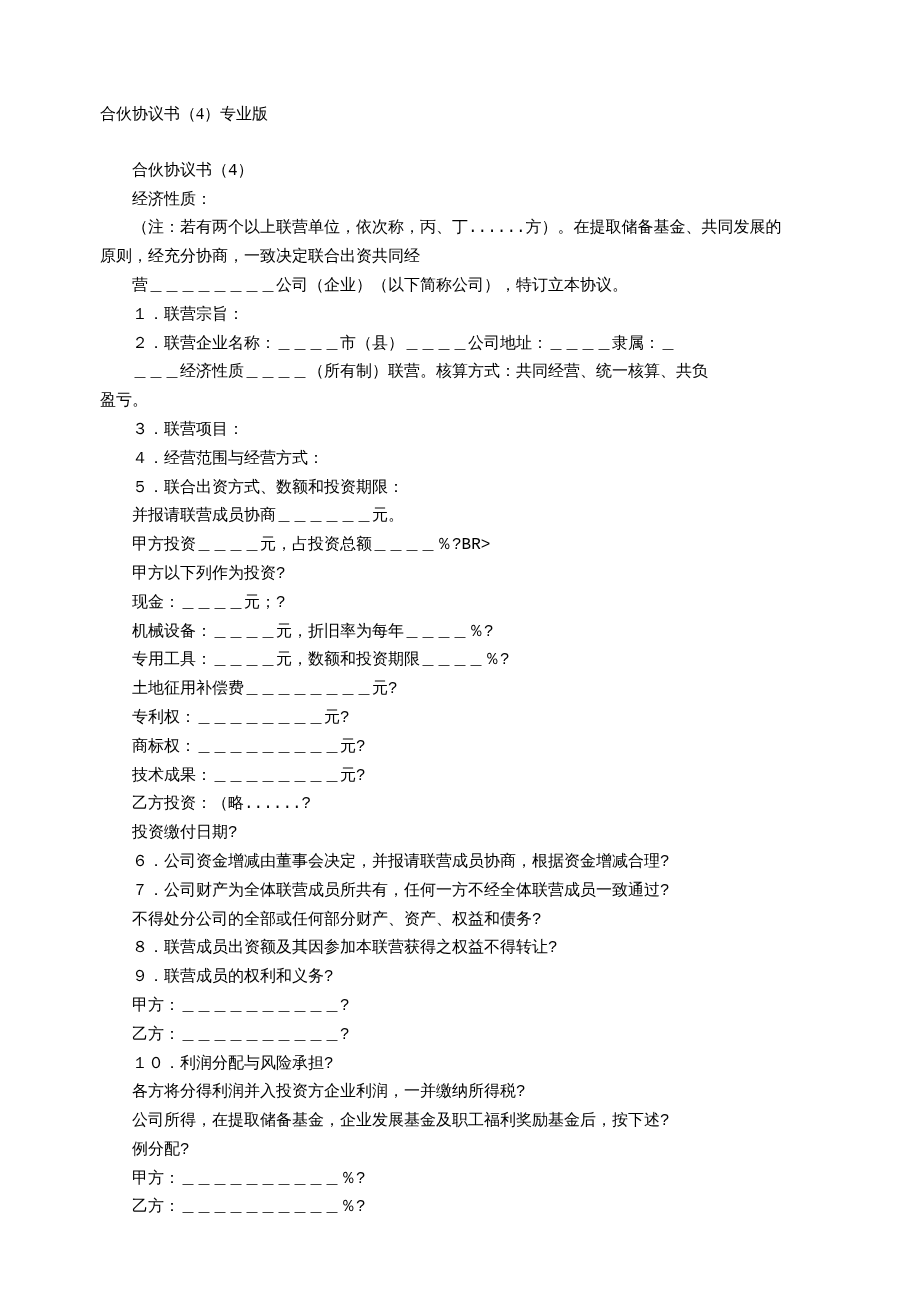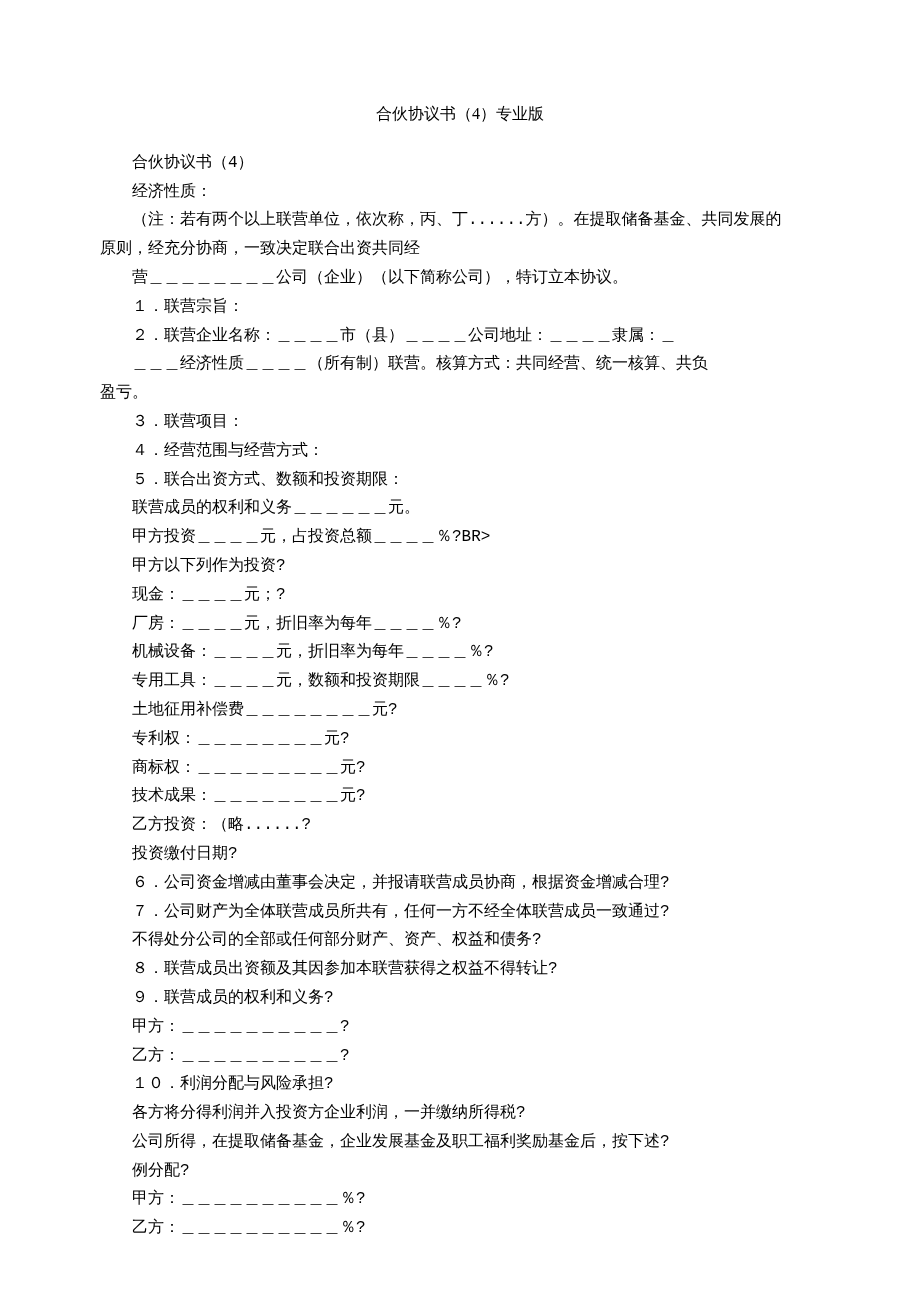--- a/index.html
+++ b/index.html
@@ -11,23 +11,22 @@
     color: #000000;
     line-height: 1.8;
   }
   .page {
     width: 920px;
     min-height: 1302px;
     padding: 100px 100px 60px 100px;
     box-sizing: border-box;
   }
   .title {
-    text-align: center;
     font-size: 16px;
-    margin-bottom: 20px;
+    margin-bottom: 28px;
   }
   .body-text p {
     margin: 0;
     text-indent: 2em;
     font-family: Liberation Mono, monospace;
   }
   .body-text p.noindent {
     text-indent: 0;
   }
 </style>
@@ -42,25 +41,24 @@
       <p>（注：若有两个以上联营单位，依次称，丙、丁......方）。在提取储备基金、共同发展的</p>
       <p class="noindent">原则，经充分协商，一致决定联合出资共同经</p>
       <p>营＿＿＿＿＿＿＿＿公司（企业）（以下简称公司），特订立本协议。</p>
       <p>１．联营宗旨：</p>
       <p>２．联营企业名称：＿＿＿＿市（县）＿＿＿＿公司地址：＿＿＿＿隶属：＿</p>
       <p>＿＿＿经济性质＿＿＿＿（所有制）联营。核算方式：共同经营、统一核算、共负</p>
       <p class="noindent">盈亏。</p>
       <p>３．联营项目：</p>
       <p>４．经营范围与经营方式：</p>
       <p>５．联合出资方式、数额和投资期限：</p>
-      <p>联营成员的权利和义务＿＿＿＿＿＿元。</p>
+      <p>并报请联营成员协商＿＿＿＿＿＿元。</p>
       <p>甲方投资＿＿＿＿元，占投资总额＿＿＿＿％?BR&gt;</p>
       <p>甲方以下列作为投资?</p>
       <p>现金：＿＿＿＿元；?</p>
-      <p>厂房：＿＿＿＿元，折旧率为每年＿＿＿＿％?</p>
       <p>机械设备：＿＿＿＿元，折旧率为每年＿＿＿＿％?</p>
       <p>专用工具：＿＿＿＿元，数额和投资期限＿＿＿＿％?</p>
       <p>土地征用补偿费＿＿＿＿＿＿＿＿元?</p>
       <p>专利权：＿＿＿＿＿＿＿＿元?</p>
       <p>商标权：＿＿＿＿＿＿＿＿＿元?</p>
       <p>技术成果：＿＿＿＿＿＿＿＿元?</p>
       <p>乙方投资：（略......?</p>
       <p>投资缴付日期?</p>
       <p>６．公司资金增减由董事会决定，并报请联营成员协商，根据资金增减合理?</p>
       <p>７．公司财产为全体联营成员所共有，任何一方不经全体联营成员一致通过?</p>

